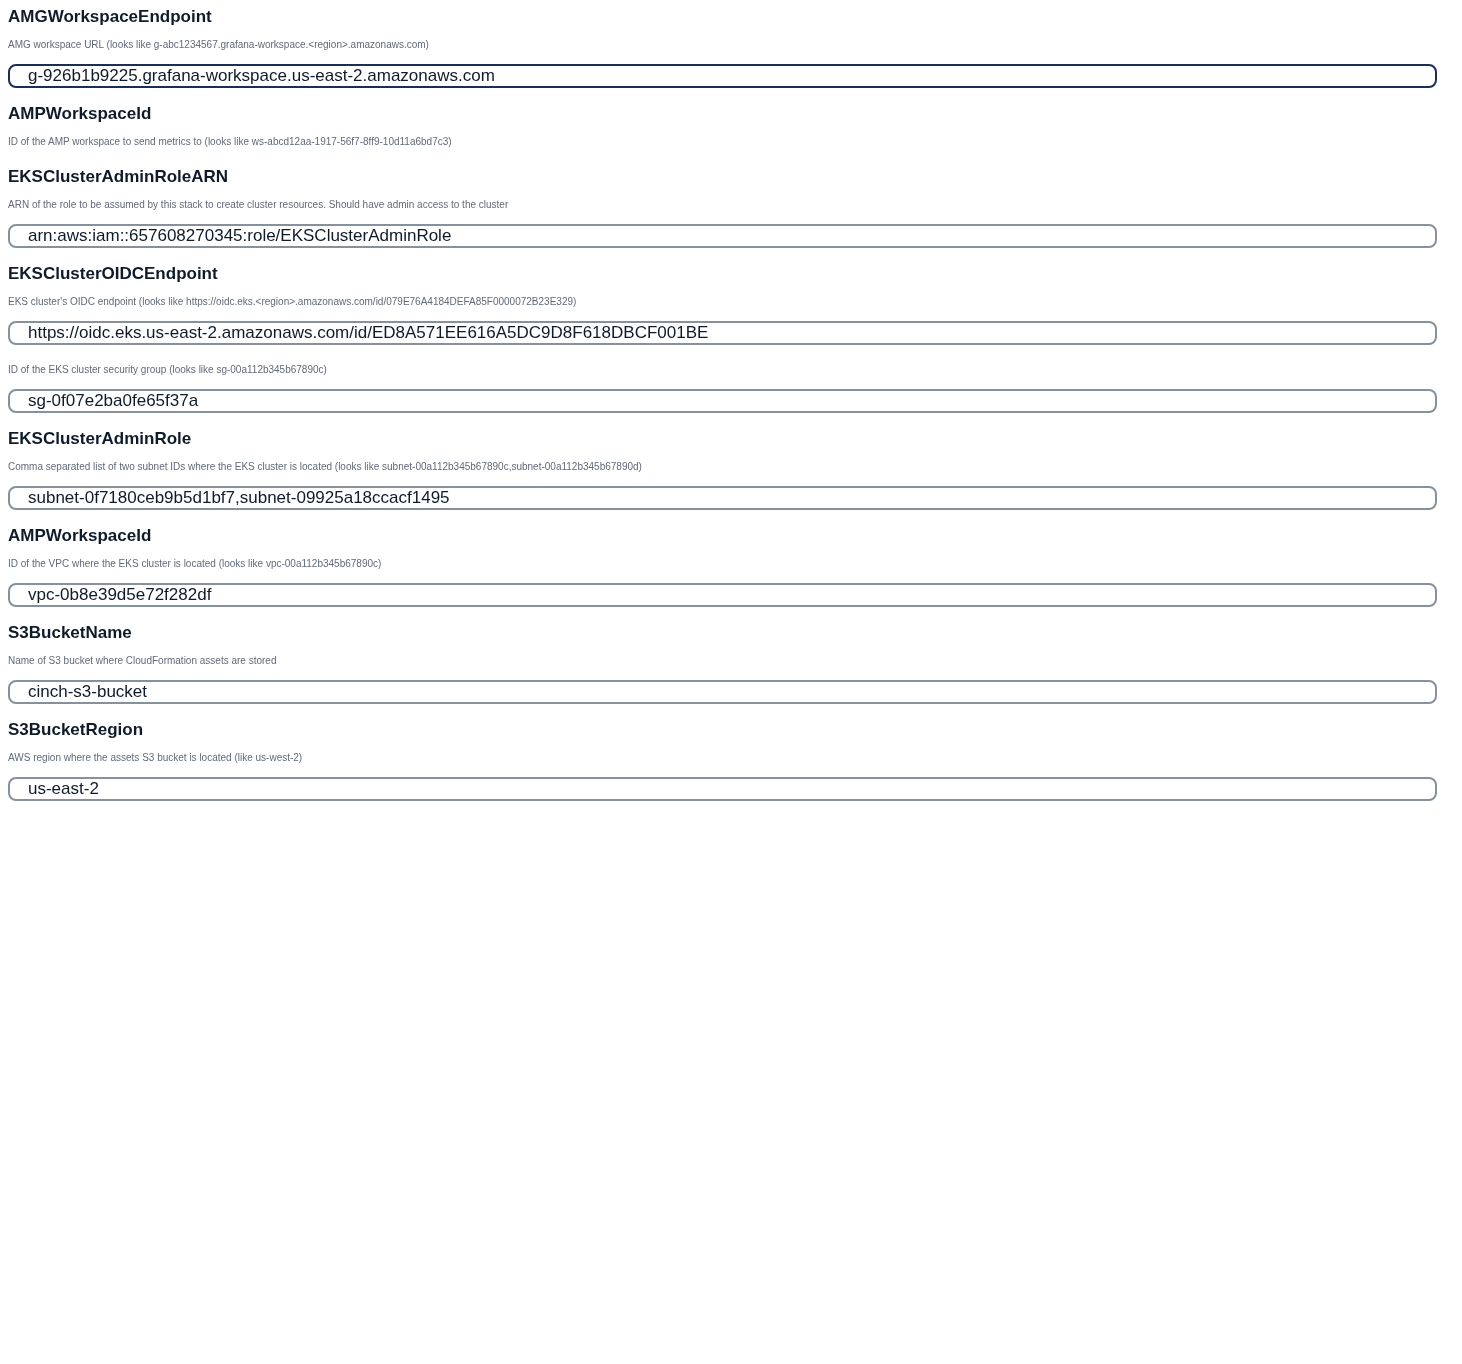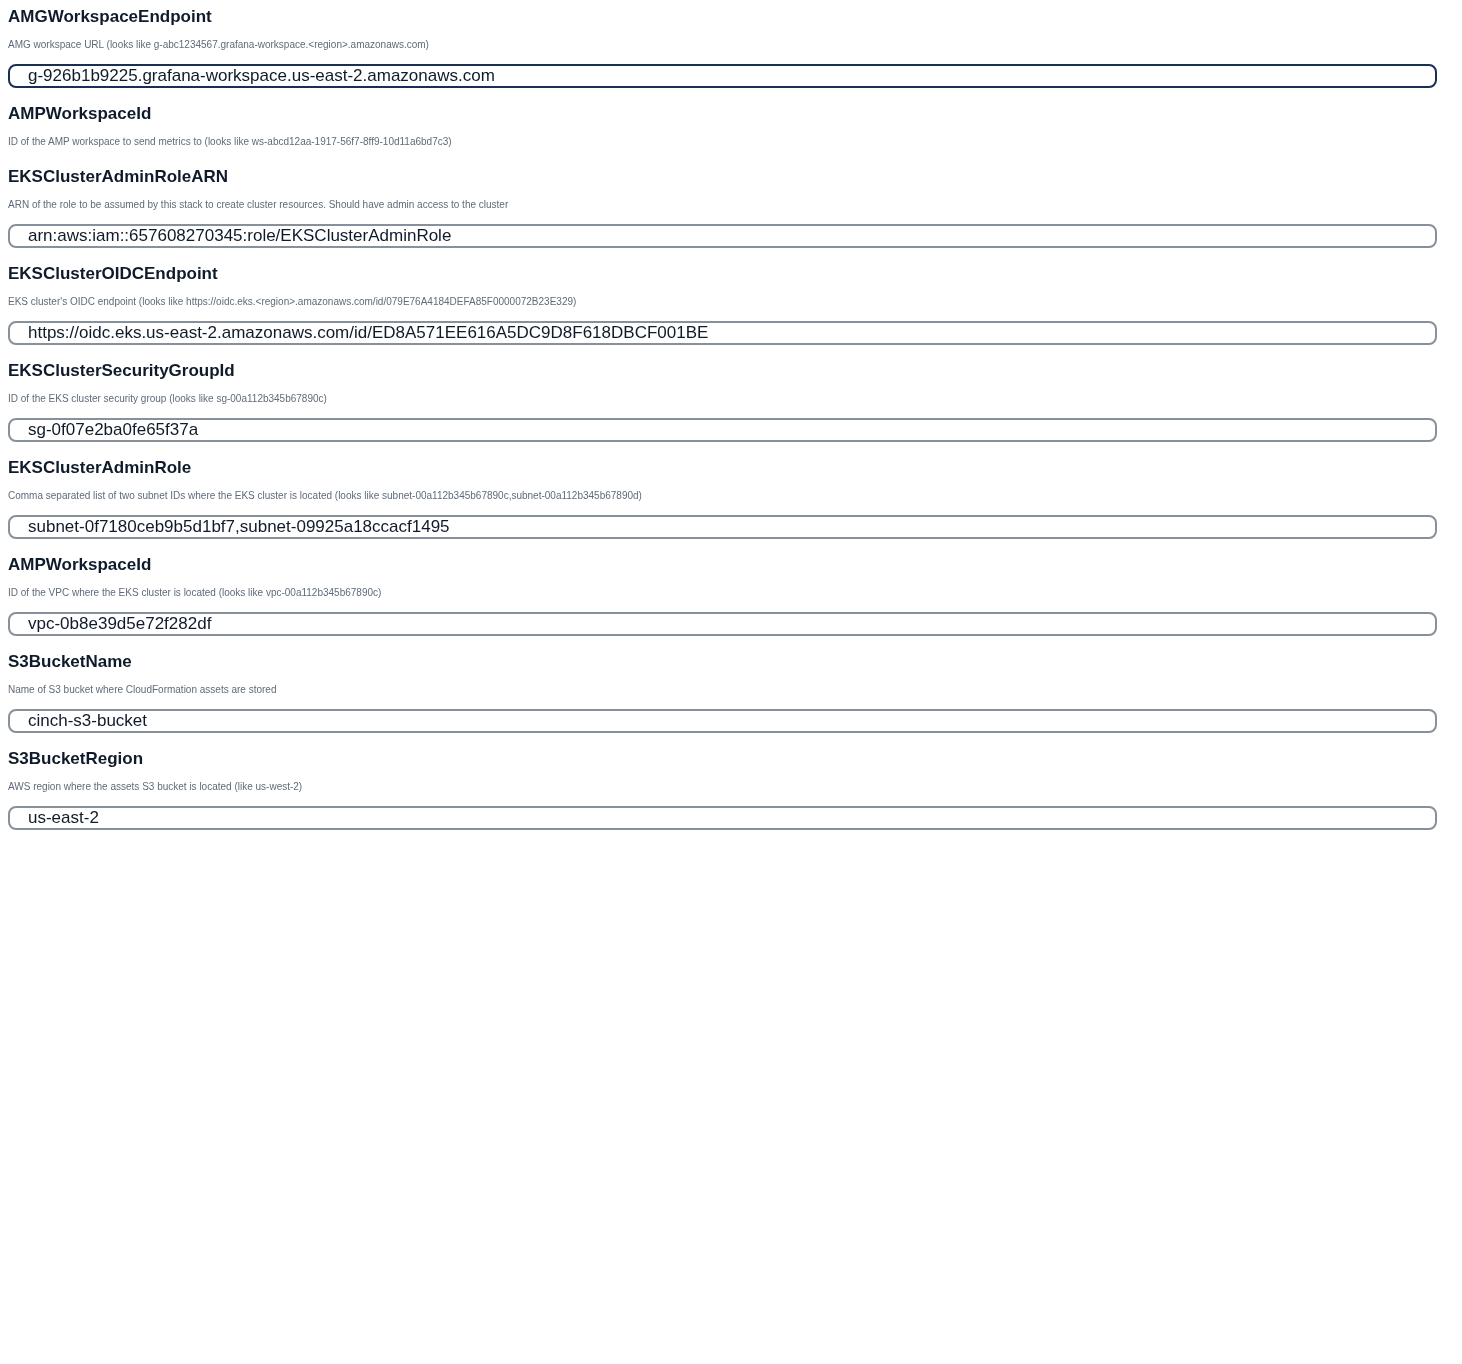--- a/index.html
+++ b/index.html
@@ -74,21 +74,20 @@
   </div>
 
 
   <div class="field">
     <div class="field-label">EKSClusterOIDCEndpoint</div>
     <div class="field-desc">EKS cluster's OIDC endpoint (looks like https://oidc.eks.&lt;region&gt;.amazonaws.com/id/079E76A4184DEFA85F0000072B23E329)</div>
     <input type="text" class="field-input" value="https://oidc.eks.us-east-2.amazonaws.com/id/ED8A571EE616A5DC9D8F618DBCF001BE" style="">
   </div>
 
   <div class="field">
-    <div class="field-label">EKSClusterSecurityGroupId</div>
     <div class="field-desc">ID of the EKS cluster security group (looks like sg-00a112b345b67890c)</div>
     <input type="text" class="field-input" value="sg-0f07e2ba0fe65f37a" style="">
   </div>
 
   <div class="field">
     <div class="field-label">EKSClusterAdminRole</div>
     <div class="field-desc">Comma separated list of two subnet IDs where the EKS cluster is located (looks like subnet-00a112b345b67890c,subnet-00a112b345b67890d)</div>
     <input type="text" class="field-input" value="subnet-0f7180ceb9b5d1bf7,subnet-09925a18ccacf1495" style="">
   </div>
 

